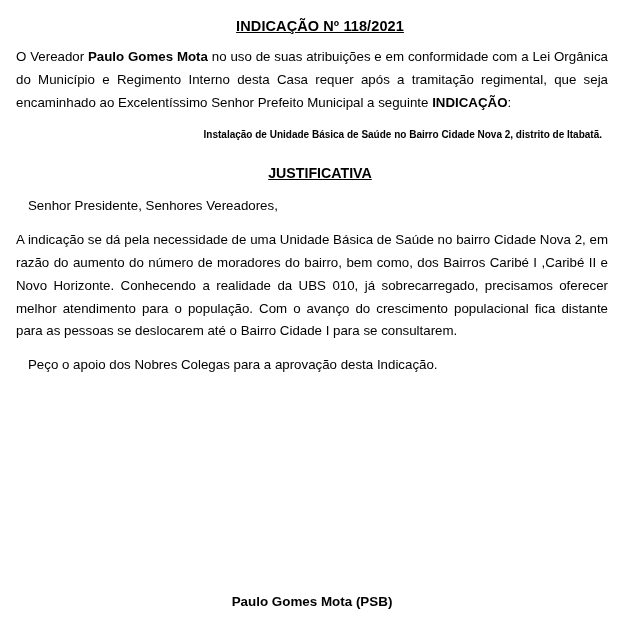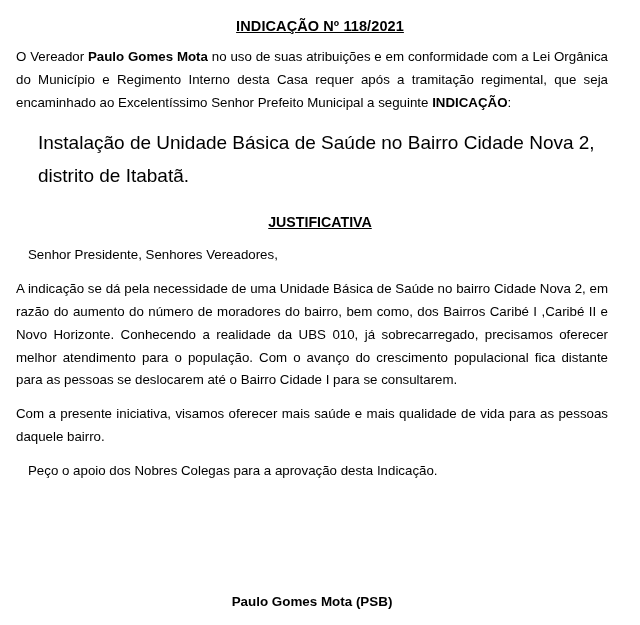--- a/index.html
+++ b/index.html
@@ -33,23 +33,23 @@
   p.body-text {
     font-size: 13.3px;
     line-height: 1.72;
     text-align: justify;
     margin: 0 16px 11px 0;
   }
   .bold {
     font-weight: bold;
   }
   .center-block {
-    text-align: left;
-    font-weight: normal;
-    font-size: 19px;
+    text-align: right;
+    font-weight: bold;
+    font-size: 10px;
     line-height: 1.75;
     margin: 4px 0 10px 0;
     padding: 0 22px;
   }
   .subtitle {
     text-align: center;
     font-weight: bold;
     font-size: 14.2px;
     text-decoration: underline;
     margin: 22px 0 14px 0;
@@ -88,21 +88,20 @@
   </p>
 
   <div class="center-block">Instalação de Unidade Básica de Saúde no  Bairro Cidade Nova 2, distrito de Itabatã.</div>
 
   <div class="subtitle">JUSTIFICATIVA</div>
 
   <p class="plain">Senhor Presidente, Senhores Vereadores,</p>
 
   <p class="body-text">A indicação se dá pela necessidade de uma Unidade Básica de Saúde no bairro Cidade Nova 2, em razão do aumento do  número de moradores do bairro, bem como,  dos Bairros Caribé I ,Caribé II e Novo Horizonte. Conhecendo a realidade da UBS 010, já sobrecarregado, precisamos oferecer   melhor atendimento para o população. Com o avanço do crescimento populacional fica distante para as pessoas se deslocarem até o Bairro Cidade I para se consultarem.</p>
 
-  <p class="body-text">Com a presente iniciativa, visamos oferecer mais saúde e mais qualidade de vida para as pessoas daquele bairro.</p>
 
   <p class="plain">Peço o apoio dos Nobres Colegas para a aprovação desta Indicação.</p>
 
 
   <div class="signature">
     <div>Paulo Gomes Mota (PSB)</div>
   </div>
 
 </div>
 

